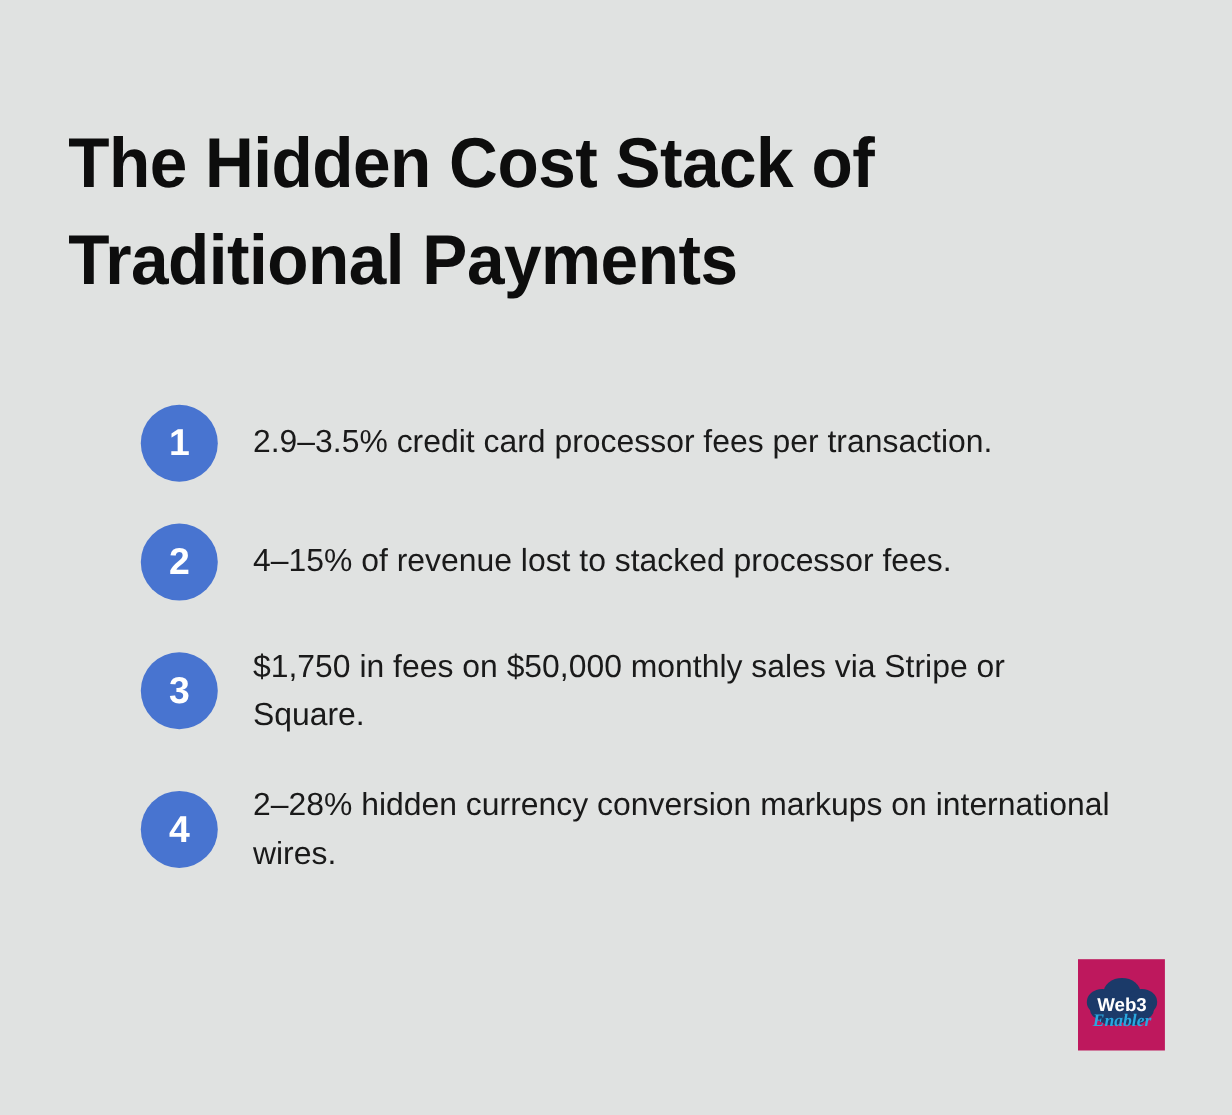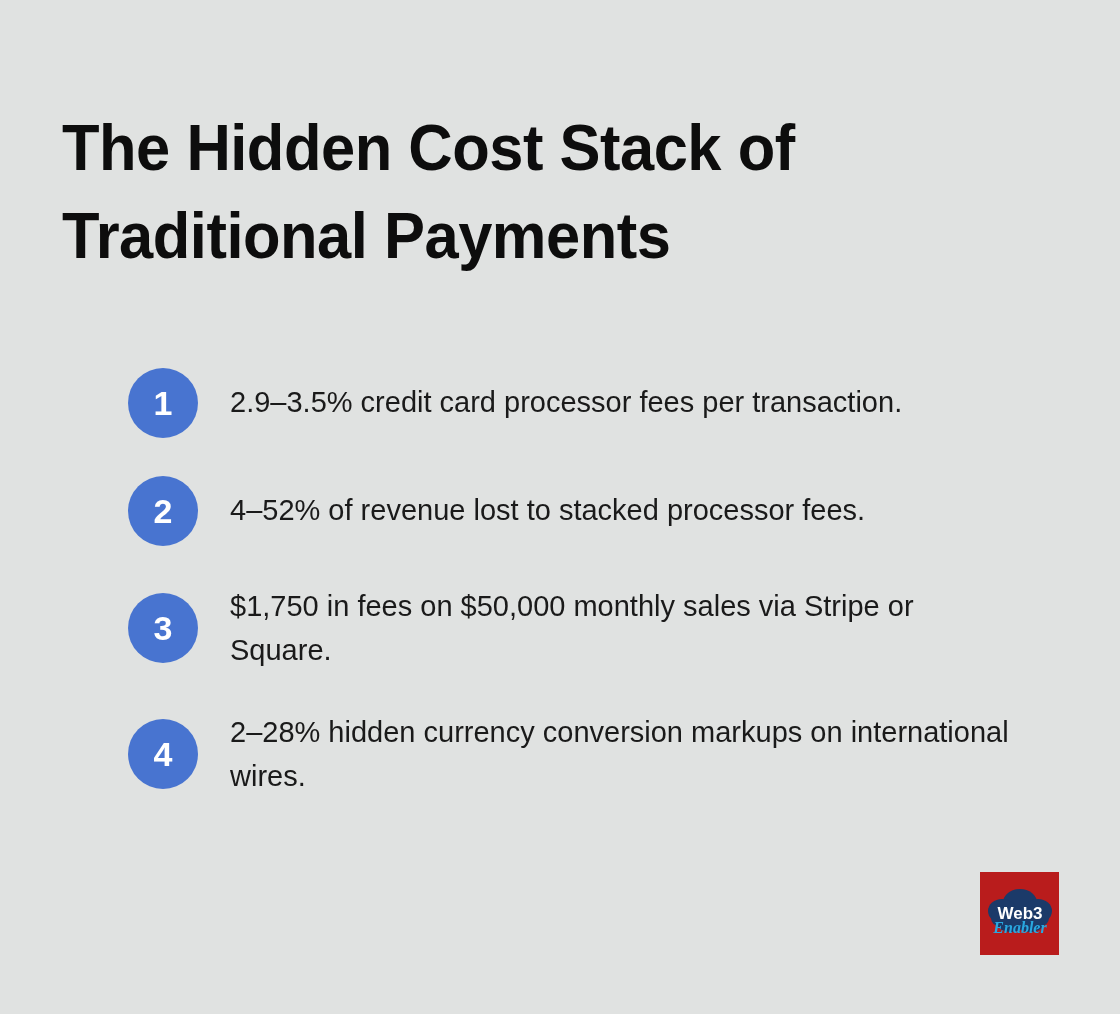--- a/index.html
+++ b/index.html
@@ -91,21 +91,21 @@
     padding-top: 0;
   }
 
   
   .logo-box {
     position: absolute;
     left: 980px;
     top: 872px;
     width: 79px;
     height: 83px;
-    background: #b91c1c;
+    background: #be185d;
     display: flex;
     align-items: center;
     justify-content: center;
   }
   .logo-svg {
     display: block;
   }
 </style>
 </head>
 <body>
@@ -119,21 +119,21 @@
 
   <div class="points-list">
 
     <div class="point-row">
       <div class="badge">1</div>
       <div class="point-text">2.9–3.5% credit card processor fees per transaction.</div>
     </div>
 
     <div class="point-row">
       <div class="badge">2</div>
-      <div class="point-text">4–52% of revenue lost to stacked processor fees.</div>
+      <div class="point-text">4–15% of revenue lost to stacked processor fees.</div>
     </div>
 
     <div class="point-row two-line">
       <div class="badge">3</div>
       <div class="point-text">$1,750 in fees on $50,000 monthly sales via Stripe or Square.</div>
     </div>
 
     <div class="point-row two-line">
       <div class="badge">4</div>
       <div class="point-text">2–28% hidden currency conversion markups on international wires.</div>

